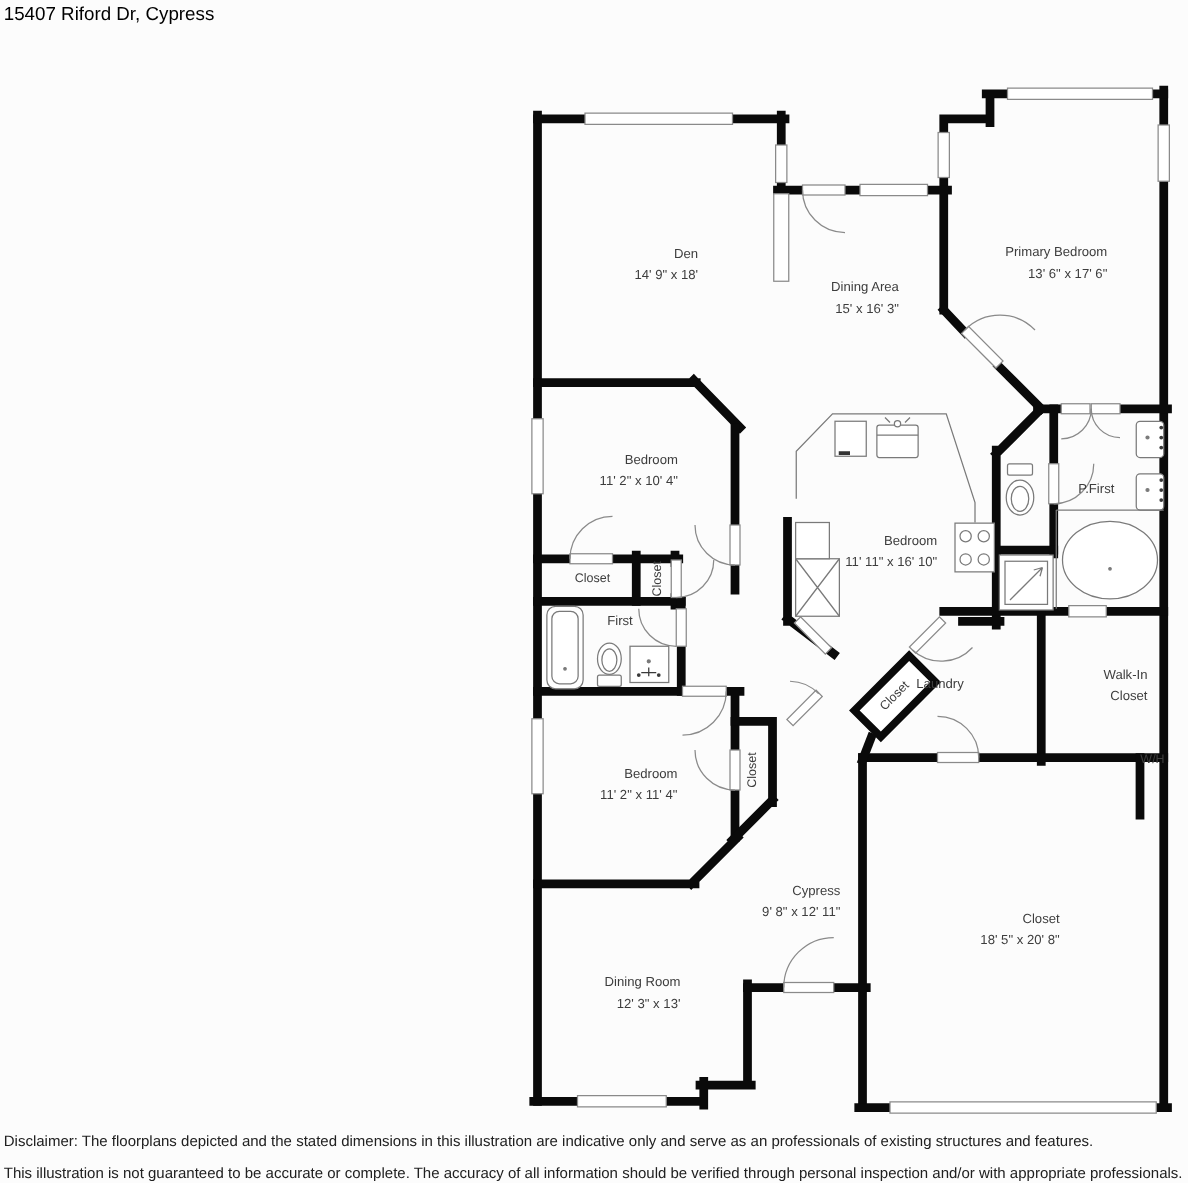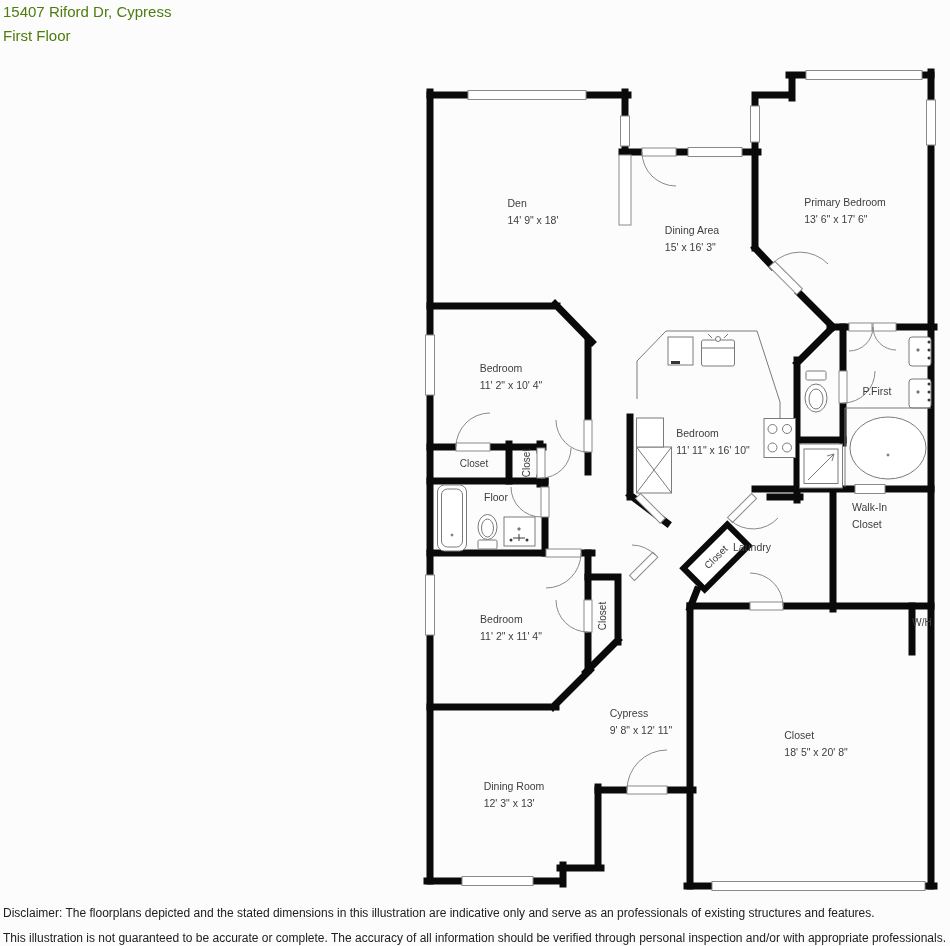--- a/index.html
+++ b/index.html
@@ -1,35 +1,34 @@
 <!DOCTYPE html>
 <html><head>
 <meta charset="utf-8">
 <style>
   html,body{margin:0;padding:0;}
   body{width:950px;height:946px;position:relative;background:#fcfcfc;overflow:hidden;
        font-family:"Liberation Sans",sans-serif;}
-  .hdr{position:absolute;left:3px;top:0;color:#4d7c0f;font-size:15px;line-height:24px;}
+  .hdr{position:absolute;left:3px;top:0;color:#000000;font-size:15px;line-height:24px;}
   .plan-svg{position:absolute;left:0;top:0;}
-  .room-label{position:absolute;transform:translateX(-50%);text-align:left;
+  .room-label{position:absolute;transform:translateX(-50%);text-align:right;
       font-size:10.5px;color:#3d3d3d;white-space:nowrap;line-height:13px;}
   .room-label .rd{margin-top:4px;}
   .cl{position:absolute;font-size:10px;color:#3d3d3d;white-space:nowrap;
       transform:translate(-50%,-50%);}
   .rot90{transform:translate(-50%,-50%) rotate(-90deg);}
   .rot45{transform:translate(-50%,-50%) rotate(-45deg);}
   .wrap2{white-space:normal;width:66px;line-height:17px;font-size:10.5px;}
   .disc{position:absolute;left:3px;font-size:12px;color:#202020;white-space:nowrap;}
 </style>
 </head>
 <body>
 
 <div class="hdr">
   <div>15407 Riford Dr, Cypress</div>
-  <div>First Floor</div>
 </div>
 
 <svg class="plan-svg" width="950" height="946" viewBox="0 0 950 946">
 
   <g stroke="#0a0a0a" stroke-width="7" stroke-linecap="square" fill="none">
     <path d="M430,92 L430,881"></path>
     <path d="M427,881 L563,881 M563,884 L563,865 M560,868 L601,868 M598,868 L598,787"></path>
     <path d="M598,790 L627,790 M667,790 L693,790"></path>
     <path d="M690,886 L690,606"></path>
     <path d="M687,886 L934,886"></path>
@@ -203,40 +202,40 @@
   <div class="rn">Primary Bedroom</div>
   <div class="rd">13' 6" x 17' 6"</div>
 </div>
 <div class="room-label" style="left:511px;top:362px">
   <div class="rn">Bedroom</div>
   <div class="rd">11' 2" x 10' 4"</div>
 </div>
 <div class="cl" style="left:474px;top:463px">Closet</div>
 <div class="cl rot90" style="left:526px;top:463px">Closet</div>
 <div class="room-label" style="left:496px;top:491px">
-  <div class="rn">Floor</div>
+  <div class="rn">First</div>
 </div>
 <div class="room-label" style="left:713px;top:427px">
   <div class="rn">Bedroom</div>
   <div class="rd">11' 11" x 16' 10"</div>
 </div>
 <div class="room-label" style="left:877px;top:385px">
   <div class="rn">P.First</div>
 </div>
 <div class="room-label" style="left:752px;top:541px">
   <div class="rn">Laundry</div>
 </div>
-<div class="room-label wrap2" style="left:885px;top:499px">Walk-In Closet</div>
+<div class="room-label wrap2" style="left:885px;top:532px">Walk-In Closet</div>
 <div class="cl rot45" style="left:716px;top:557px">Closet</div>
 <div class="room-label" style="left:511px;top:613px">
   <div class="rn">Bedroom</div>
   <div class="rd">11' 2" x 11' 4"</div>
 </div>
 <div class="cl rot90" style="left:602px;top:616px">Closet</div>
-<div class="cl" style="left:922px;top:622px">W/H</div>
+<div class="cl" style="left:922px;top:608px">W/H</div>
 <div class="room-label" style="left:641px;top:707px">
   <div class="rn">Cypress</div>
   <div class="rd">9' 8" x 12' 11"</div>
 </div>
 <div class="room-label" style="left:816px;top:729px">
   <div class="rn">Closet</div>
   <div class="rd">18' 5" x 20' 8"</div>
 </div>
 <div class="room-label" style="left:514px;top:780px">
   <div class="rn">Dining Room</div>

